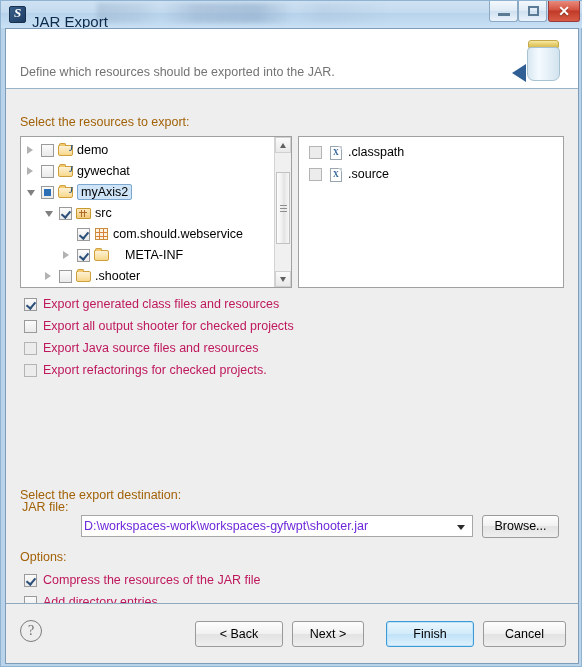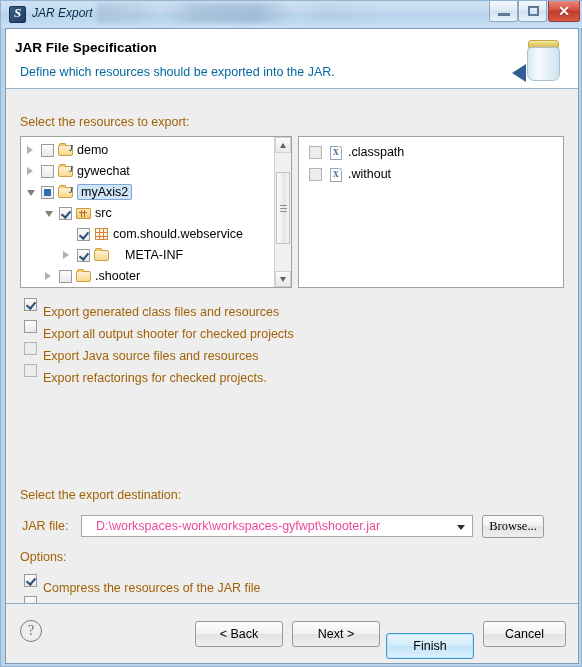--- a/index.html
+++ b/index.html
@@ -63,25 +63,24 @@
     width: 15px;
     text-align: center;
     font-family: "Liberation Serif", serif;
     font-style: italic;
     font-size: 13px;
     color: #ffffff;
     font-weight: bold;
   }
   .title-text {
     position: absolute;
-    left: 31px; top: 5px;
-    font-size: 12px;
+    left: 31px; top: 12px;
+    font-size: 15px;
     color: #0b2a4a;
     white-space: nowrap;
-    font-style: italic;
   }
 
   
   .win-btns {
     position: absolute;
     right: 3px; top: 0px;
     height: 22px;
   }
   .win-btn {
     position: absolute;
@@ -141,21 +140,21 @@
     position: absolute;
     left: 9px; top: 11px;
     font-size: 13.5px;
     font-weight: bold;
     color: #000;
   }
   .header-desc {
     position: absolute;
     left: 14px; top: 36px;
     font-size: 12.5px;
-    color: #0369a1;
+    color: #737373;
   }
   
   .jar {
     position: absolute;
     right: 12px; top: 5px;
     width: 44px; height: 52px;
   }
   .jar-lid {
     position: absolute; left: 6px; top: 6px;
     width: 31px; height: 8px;
@@ -416,45 +415,44 @@
     position: absolute;
     left: 18px;
     height: 20px;
     white-space: nowrap;
   }
   .optrow .cb { left: 0; top: 3px; }
   .optrow .olbl {
     position: absolute;
     left: 19px; top: 2px;
     font-size: 12.5px;
-    color: #a16207;
-    margin-top: 8px;
+    color: #be185d;
   }
   .link-disabled {
     position: absolute;
     top: 2px;
     font-size: 12.5px;
     color: #8a8a8a;
     text-decoration: underline;
   }
 
   
   .combo {
     position: absolute;
     left: 75px; top: 425px;
     width: 392px; height: 22px;
     background: #ffffff;
     border: 1px solid #a7a7a7;
     box-sizing: border-box;
   }
   .combo .val {
     position: absolute;
-    left: 14px; top: 3px;
+    left: 2px; top: 3px;
     font-size: 12.5px;
-    color: #ec4899;
+    color: #6d28d9;
     white-space: nowrap;
   }
   .combo .carrow {
     position: absolute;
     right: 7px; top: 9px;
     width: 0; height: 0;
     border-left: 4px solid transparent;
     border-right: 4px solid transparent;
     border-top: 5px solid #2b2b2b;
   }
@@ -470,21 +468,20 @@
     color: #000;
     text-align: center;
     font-family: "Liberation Sans", sans-serif;
     line-height: 24px;
     cursor: default;
   }
   .btn.default {
     border: 1px solid #3c9ad6;
     box-shadow: inset 0 0 0 1px #bfe3f8;
     background: linear-gradient(to bottom,#eaf6fd 0%, #d2ecfa 48%, #bfe2f7 50%, #dff1fd 100%);
-    margin-top: 12px;
   }
 
   
   .footer {
     position: absolute;
     left: 0; bottom: 0;
     width: 572px;
     height: 60px;
     background: #efeeee;
     border-top: 1px solid #8fa9c0;
@@ -524,21 +521,20 @@
         </div>
       <div class="win-btn win-close">
           <i>✕</i>
         </div>
     </div>
   </div>
 
   <div class="client">
 
     <div class="header">
-      <div class="header-title">JAR File Specification</div>
       <div class="header-desc">Define which resources should be exported into the JAR.</div>
       <div class="jar">
         <div class="jar-lid"></div>
         <div class="jar-body"></div>
         <div class="jar-arrow"></div>
       </div>
     </div>
 
     <div class="page">
 
@@ -644,21 +640,21 @@
             </div>
             <div class="tree-row" style="top: 27px;">
               <span class="cb grey" style="left:10px"></span>
               <span style="position:absolute;left:30px;top:0;width:16px;height:18px;">
                 <span class="ficon">
                   <span class="fileicon">
                     <span>X</span>
                   </span>
                 </span>
               </span>
-              <span class="txt" style="left:49px">.without</span>
+              <span class="txt" style="left:49px">.source</span>
             </div>
           </div>
       </div>
 
       <div id="export-options">
           <div class="optrow" style="top: 205px;">
             <span class="cb checked"></span>
             <span class="olbl">Export generated class files and resources</span>
           </div>
           <div class="optrow" style="top: 227px;">
@@ -669,26 +665,26 @@
             <span class="cb grey"></span>
             <span class="olbl">Export Java source files and resources</span>
           </div>
           <div class="optrow" style="top: 271px;">
             <span class="cb grey"></span>
             <span class="olbl">Export refactorings for checked projects.</span>
           </div>
         </div>
 
       <div class="lbl" style="left:14px; top:398px;">Select the export destination:</div>
-      <div class="lbl" style="left:16px; top:429px;">JAR file:</div>
+      <div class="lbl" style="left:16px; top:410px;">JAR file:</div>
       <div class="combo">
         <div class="val">D:\workspaces-work\workspaces-gyfwpt\shooter.jar</div>
         <div class="carrow"></div>
       </div>
-      <div class="btn" style="left:476px; top:425px; width:62px; height:23px; line-height:21px;font-family:Liberation Serif, serif;">Browse...</div>
+      <div class="btn" style="left:476px; top:425px; width:77px; height:23px; line-height:21px;">Browse...</div>
 
       <div class="lbl" style="left:14px; top:460px;">Options:</div>
       <div id="jar-options">
           <div class="optrow" style="top: 481px;">
             <span class="cb checked"></span>
             <span class="olbl">Compress the resources of the JAR file</span>
           </div>
           <div class="optrow" style="top: 503px;">
             <span class="cb"></span>
             <span class="olbl">Add directory entries</span>
@@ -698,20 +694,20 @@
             <span class="olbl">Overwrite existing files without warning</span>
           </div>
         </div>
 
     </div>
 
     <div class="footer">
       <div class="help-icon">?</div>
       <div id="footer-buttons">
           <div class="btn" style="left: 189px; top: 17px; width: 88px; height: 26px; line-height: 24px;">&lt; Back</div>
-          <div class="btn" style="left: 286px; top: 17px; width: 88px; height: 26px; line-height: 24px;">Next &gt;</div>
+          <div class="btn" style="left: 286px; top: 17px; width: 72px; height: 26px; line-height: 24px;">Next &gt;</div>
           <div class="btn default" style="left: 380px; top: 17px; width: 88px; height: 26px; line-height: 24px;">Finish</div>
           <div class="btn" style="left: 477px; top: 17px; width: 83px; height: 26px; line-height: 24px;">Cancel</div>
         </div>
     </div>
 
   </div>
 </div>
 
 </body></html>

